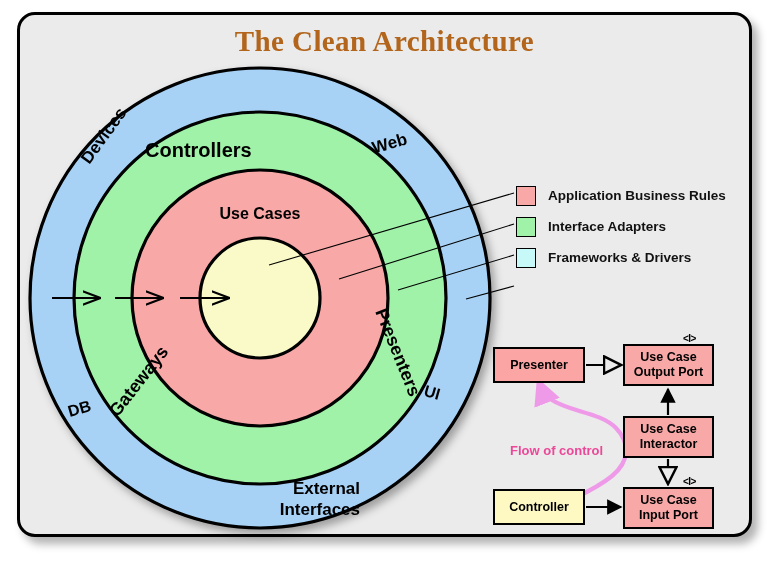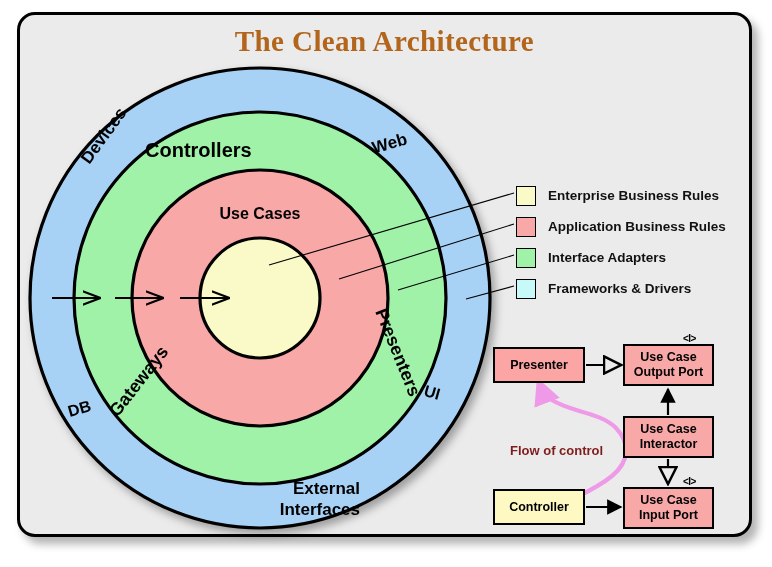--- a/index.html
+++ b/index.html
@@ -140,21 +140,21 @@
   .ifm-out { left: 683px; top: 333px; }
   .ifm-in  { left: 683px; top: 476px; }
 
   .flow-label {
     position: absolute;
     left: 510px;
     top: 443px;
     font-family: "Liberation Sans", sans-serif;
     font-weight: bold;
     font-size: 13px;
-    color: #7f1d1d;
+    color: #ec4899;
     white-space: nowrap;
   }
 </style>
 </head>
 <body>
 
 <div id="stage">
 
   <div class="frame"></div>
 
@@ -228,24 +228,20 @@
   </div>
 
   <div class="ringlabel lbl-web">Web</div>
   <div class="ringlabel lbl-ui">UI</div>
   <div class="ringlabel lbl-db">DB</div>
   <div class="ringlabel lbl-devices">Devices</div>
   <div class="ringlabel lbl-gateways">Gateways</div>
   <div class="ringlabel lbl-presenters">Presenters</div>
 
   <div class="legend">
-    <div class="legend-row">
-      <span class="swatch" style="background:#fafac8"></span>
-      <span class="legend-label">Enterprise Business Rules</span>
-    </div>
     <div class="legend-row">
       <span class="swatch" style="background:#f9a8a8"></span>
       <span class="legend-label">Application Business Rules</span>
     </div>
     <div class="legend-row">
       <span class="swatch" style="background:#9ff2a8"></span>
       <span class="legend-label">Interface Adapters</span>
     </div>
     <div class="legend-row">
       <span class="swatch" style="background:#c8f9f9"></span>

